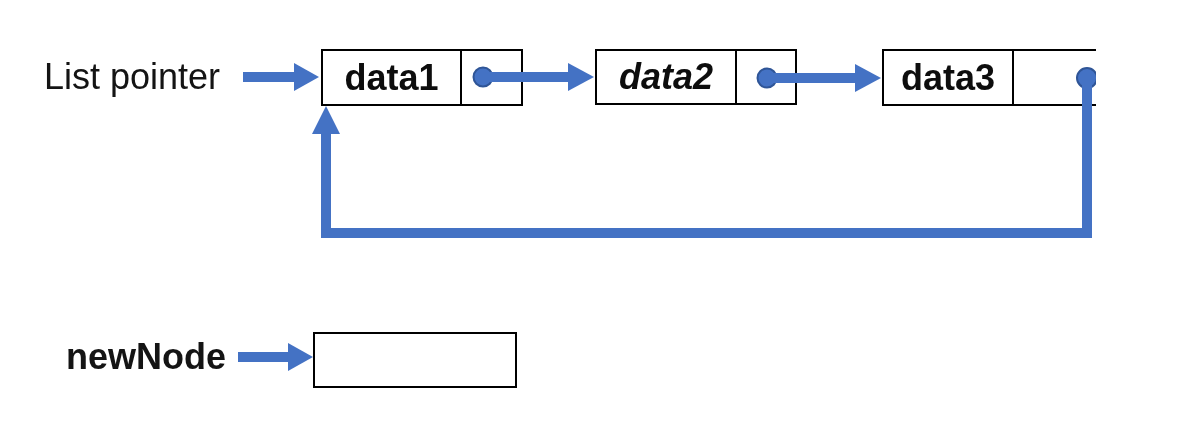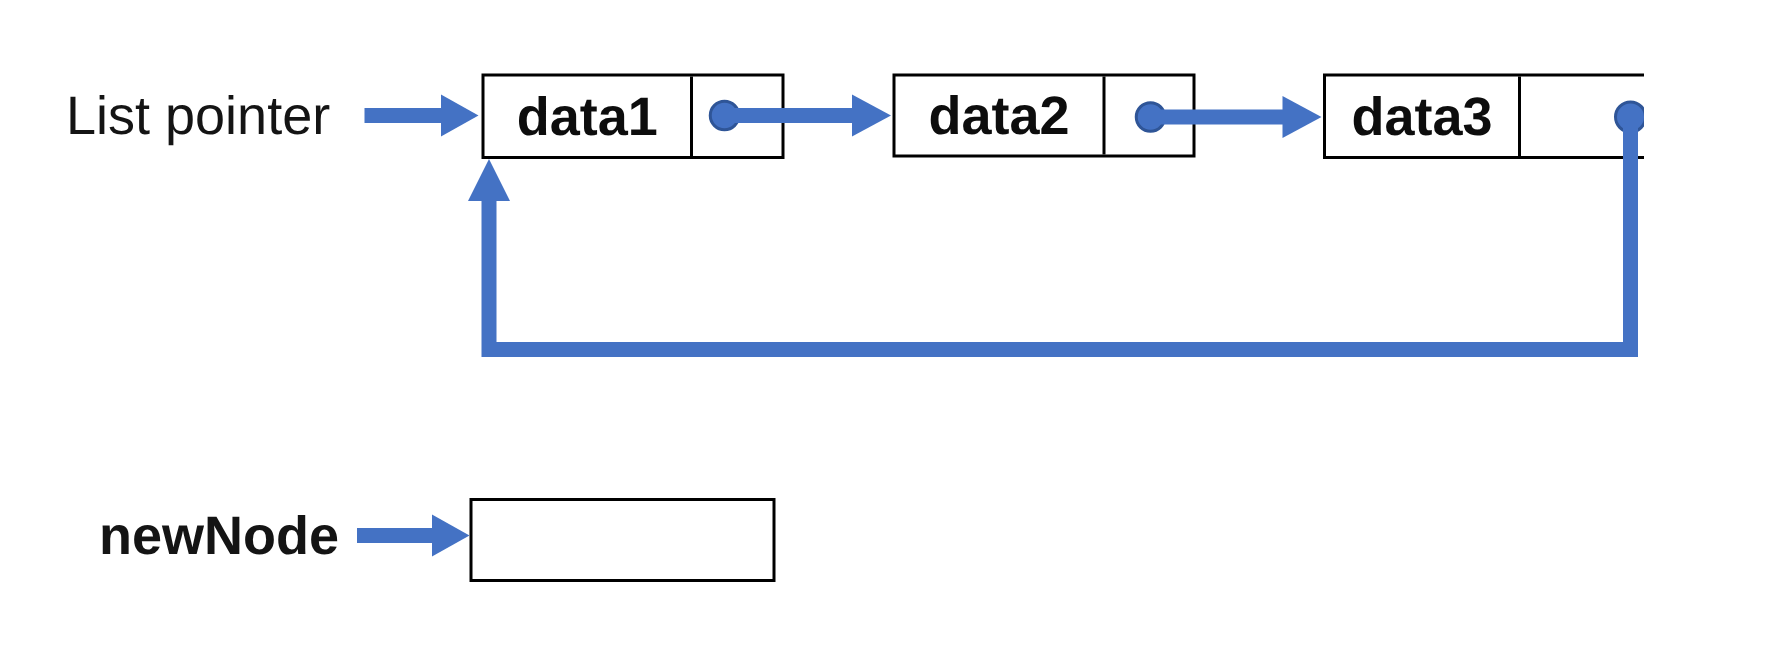--- a/index.html
+++ b/index.html
@@ -59,21 +59,21 @@
 
   <div class="side-label" style="left:44px; top:58px;">List pointer</div>
 
   <div class="side-label" style="left:66px; top:338px;font-weight:bold;">newNode</div>
 
   <div class="node" style="left:321px; top:49px; width:202px; height:57px;">
     <div class="cell-data" style="width:139px;">data1</div>
     <div class="cell-ptr"></div>
   </div>
 
-  <div class="node" style="left:595px; top:49px; width:202px; height:56px;">
+  <div class="node" style="left:595px; top:49px; width:202px; height:56px;font-style:italic;">
     <div class="cell-data" style="width:140px;">data2</div>
     <div class="cell-ptr"></div>
   </div>
 
   <div class="node" style="left:882px; top:49px; width:266px; height:57px;flex-direction:column;">
     <div class="cell-data" style="width:130px;">data3</div>
     <div class="cell-ptr"></div>
   </div>
 
   <div class="node" style="left:313px; top:332px; width:204px; height:56px;">

